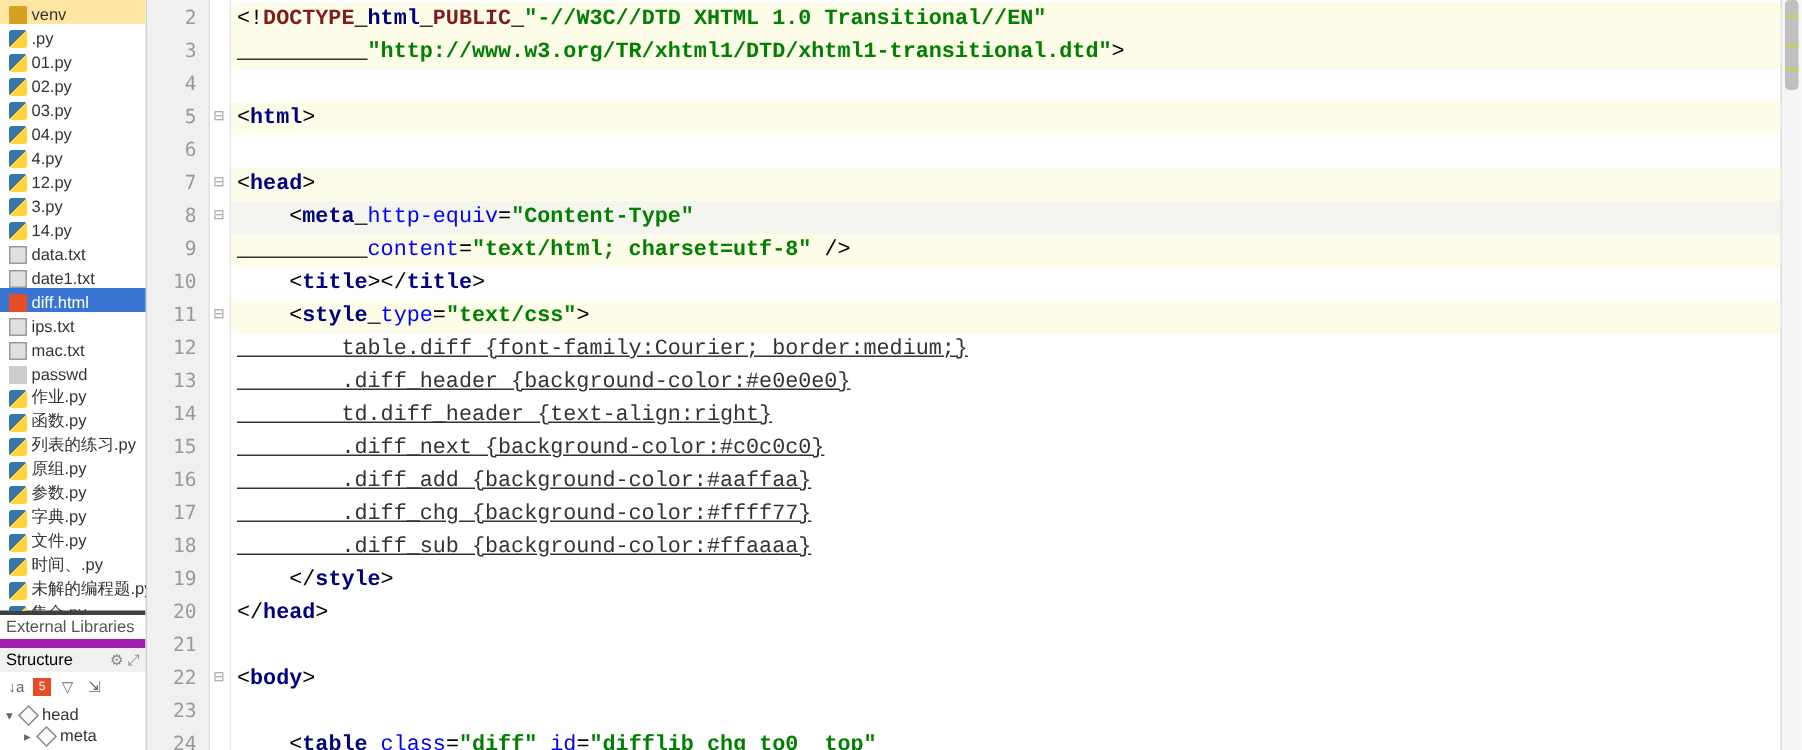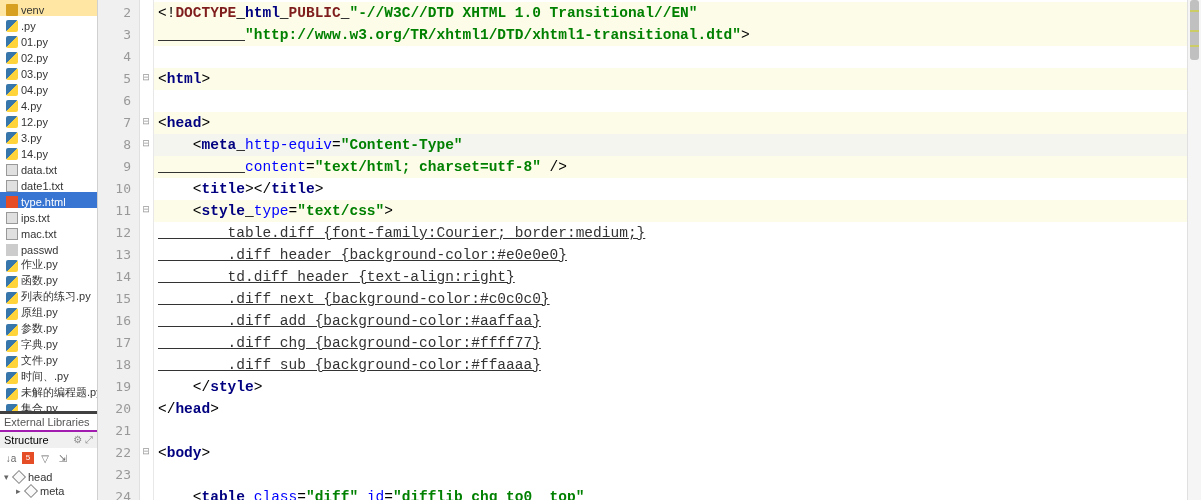--- a/index.html
+++ b/index.html
@@ -9,21 +9,21 @@
 .tree-item { display: flex; align-items: flex-end; height: 16px; padding-left: 6px; font-size: 11px; color: #333; white-space: nowrap; cursor: pointer; }
 .tree-item.selected { background: #3874d1; color: #fff; }
 .tree-item.folder { background: #ffe7a3; }
 .tree-item .icon { width: 12px; height: 12px; margin-right: 3px; flex-shrink: 0; }
 .icon-folder { background: #d8a020; border-radius: 1px; }
 .icon-py { background: linear-gradient(135deg, #3776ab 50%, #ffd43b 50%); border-radius: 2px; }
 .icon-txt { background: #e0e0e0; border: 1px solid #999; }
 .icon-html { background: #e44d26; }
 .icon-file { background: #ccc; }
 .ext-libs { border-top: 3px solid #404040; padding: 2px 4px; font-size: 11px; color: #555; }
-.structure-panel { border-top: 2px solid #a21caf; }
+.structure-panel { border-top: 6px solid #a21caf; }
 .structure-header { display: flex; align-items: center; justify-content: space-between; padding: 2px 4px; font-size: 11px; background: #f0f0f0; }
 .structure-icons { display: flex; gap: 4px; padding: 3px 4px; align-items: center; }
 .structure-icons span { width: 14px; height: 14px; display: inline-flex; align-items: center; justify-content: center; font-size: 10px; color: #666; cursor: pointer; }
 .structure-tree { padding: 2px 4px; font-size: 11px; color: #333; }
 .structure-node { display: flex; align-items: center; padding: 1px 0; }
 .structure-node .arrow { width: 10px; font-size: 9px; color: #666; }
 .structure-node .diamond { width: 10px; height: 10px; border: 1px solid #888; transform: rotate(45deg); margin-right: 4px; background: #fafafa; }
 
 .editor-area { flex: 1; display: flex; background: #fff; overflow: hidden; }
 .gutter { width: 42px; background: #f0f0f0; border-right: 1px solid #e0e0e0; padding-top: 2px; text-align: right; color: #999; font-family: "Consolas","Menlo",monospace; font-size: 13px; line-height: 22px; user-select: none; }
@@ -96,21 +96,21 @@
       <div class="tree-item">
         <span class="icon icon-txt"></span>
         <span>data.txt</span>
       </div>
       <div class="tree-item">
         <span class="icon icon-txt"></span>
         <span>date1.txt</span>
       </div>
       <div class="tree-item selected">
         <span class="icon icon-html"></span>
-        <span>type.html</span>
+        <span>diff.html</span>
       </div>
       <div class="tree-item">
         <span class="icon icon-txt"></span>
         <span>ips.txt</span>
       </div>
       <div class="tree-item">
         <span class="icon icon-txt"></span>
         <span>mac.txt</span>
       </div>
       <div class="tree-item">

